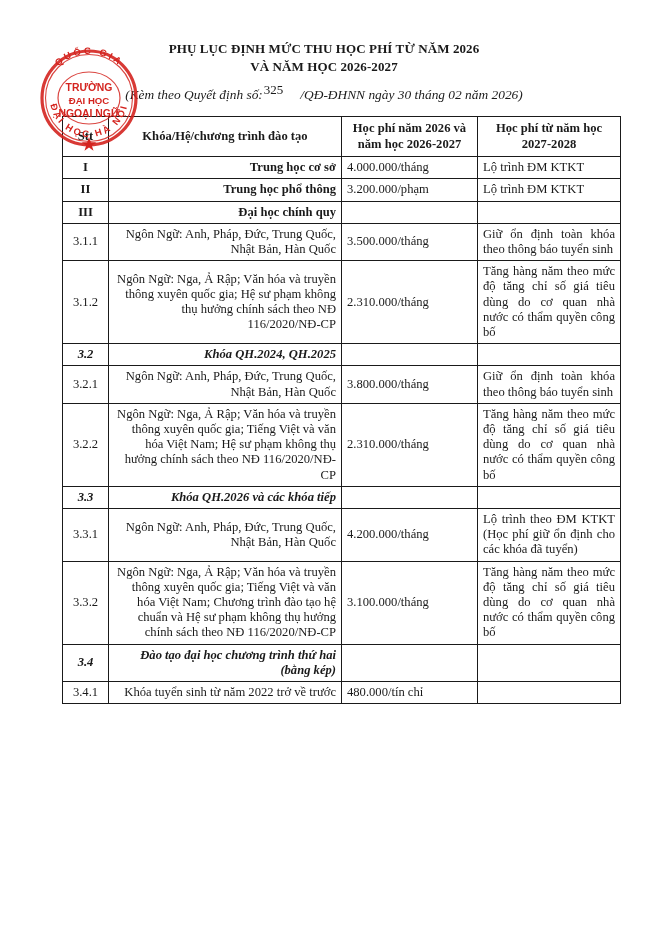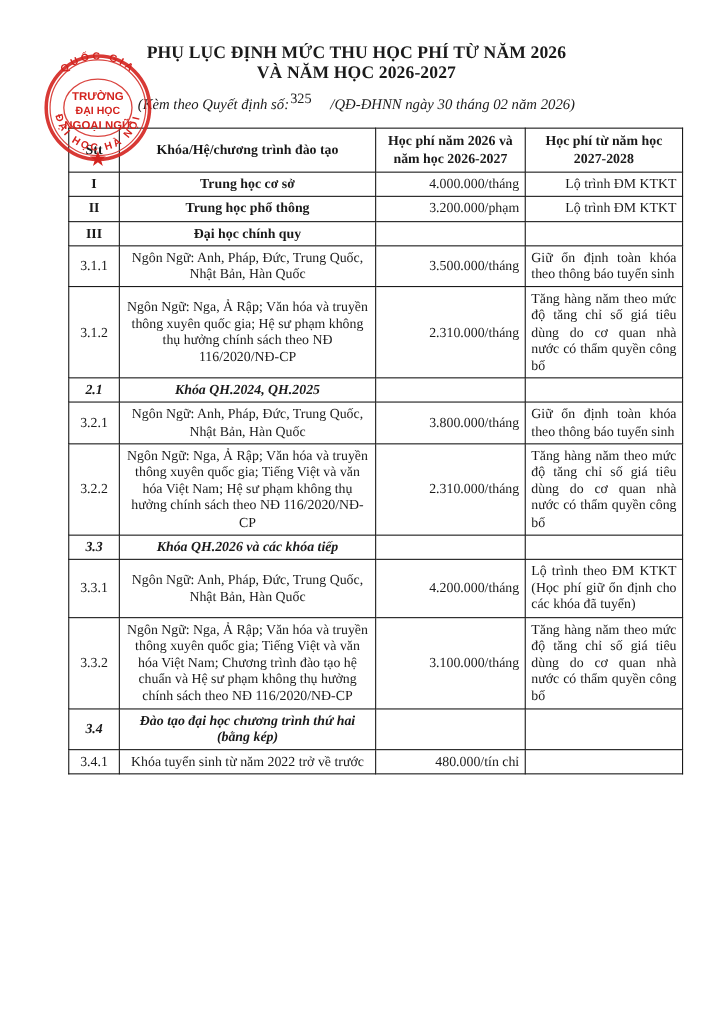--- a/index.html
+++ b/index.html
@@ -32,21 +32,21 @@
   
   #doc-header {
     position: absolute;
     left: 0;
     top: 40px;
     width: 648px;
     text-align: center;
   }
   .title-line {
     font-weight: bold;
-    font-size: 16px;
+    font-size: 13px;
     letter-spacing: .1px;
     line-height: 18px;
     white-space: nowrap;
   }
   .subtitle-line {
     font-style: italic;
     font-size: 13.4px;
     line-height: 18px;
     margin-top: 5px;
     white-space: nowrap;
@@ -86,24 +86,24 @@
     text-align: center;
     line-height: 15.6px;
     padding: 4px 4px;
   }
   td.stt {
     text-align: center;
     white-space: nowrap;
   }
   td.stt.roman   { font-weight: bold; }
   td.stt.section { font-weight: bold; font-style: italic; }
-  td.prog        { text-align: center; }
+  td.prog        { text-align: right; }
   td.prog.bold   { font-weight: bold; }
   td.prog.section{ font-weight: bold; font-style: italic; }
-  td.fee         { text-align: right; white-space: nowrap; }
+  td.fee         { text-align: left; white-space: nowrap; }
   td.note        { text-align: justify; text-align-last: left; hyphens: none; }
 
   .multiline { white-space: pre-line; }
 </style>
 </head>
 <body>
 
 <div id="stamp">
   <svg viewBox="0 0 122 120" xmlns="http://www.w3.org/2000/svg">
     <defs>
@@ -180,21 +180,21 @@
         <td class="fee">3.500.000/tháng</td>
         <td class="note">Giữ ổn định toàn khóa theo thông báo tuyển sinh</td>
       </tr>
       <tr>
         <td class="stt ">3.1.2</td>
         <td class="prog ">Ngôn Ngữ: Nga, Ả Rập; Văn hóa và truyền thông xuyên quốc gia; Hệ sư phạm không thụ hưởng chính sách theo NĐ 116/2020/NĐ-CP</td>
         <td class="fee">2.310.000/tháng</td>
         <td class="note">Tăng hàng năm theo mức độ tăng chỉ số giá tiêu dùng do cơ quan nhà nước có thẩm quyền công bố</td>
       </tr>
       <tr>
-        <td class="stt section">2.1</td>
+        <td class="stt section">3.2</td>
         <td class="prog section">Khóa QH.2024, QH.2025</td>
         <td class="fee"></td>
         <td class="fee"></td>
       </tr>
       <tr>
         <td class="stt ">3.2.1</td>
         <td class="prog ">Ngôn Ngữ: Anh, Pháp, Đức, Trung Quốc, Nhật Bản, Hàn Quốc</td>
         <td class="fee">3.800.000/tháng</td>
         <td class="note">Giữ ổn định toàn khóa theo thông báo tuyển sinh</td>
       </tr>

